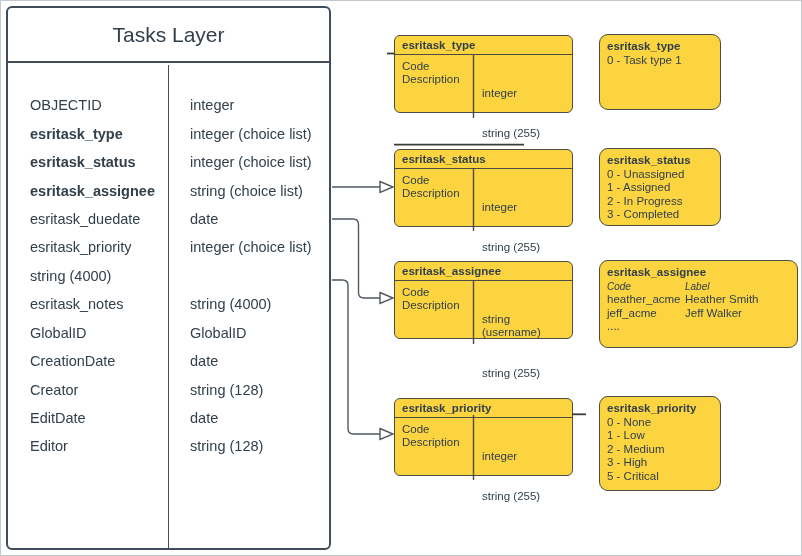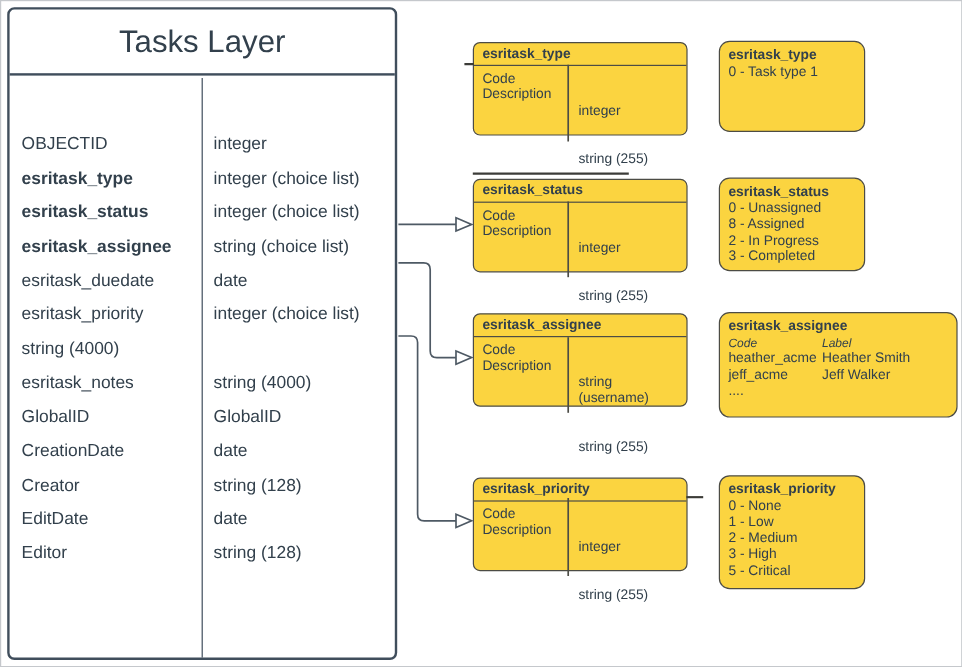--- a/index.html
+++ b/index.html
@@ -18,28 +18,28 @@
   .main-table {
     position: absolute; left: 5px; top: 5px;
     width: 325px; height: 544px;
     background: #fff;
     border: 2px solid #404E5C;
     border-radius: 6px;
   }
   .main-title {
     height: 55px;
     display: flex; align-items: center; justify-content: center;
-    font-size: 26px;
+    font-size: 21px;
     border-bottom: 2px solid #404E5C;
   }
   .col-divider {
     position: absolute; left: 160px; top: 57px; bottom: 0;
     width: 1px; background: #404E5C;
   }
-  .field-rows { padding-top: 43px; }
+  .field-rows { padding-top: 28px; margin-left: 12px; }
   .field-row { display: flex; height: 28.45px; align-items: center; font-size: 14.5px; }
   .field-name { width: 160px; padding-left: 10px; }
   .field-type { flex: 1; padding-left: 10px; }
   .field-row.bold-name .field-name { font-weight: bold; }
 
   
   .dom-table {
     position: absolute; left: 393px; width: 179px; height: 78px;
     background: #FBD440;
     border: 1.5px solid #4C4C45;
@@ -198,21 +198,21 @@
   </div>
 
   <div class="note" id="note-type">
     <div class="title">esritask_type</div>
     <div>0 - Task type 1</div>
   </div>
 
   <div class="note" id="note-status">
     <div class="title">esritask_status</div>
     <div>0 - Unassigned</div>
-    <div>8 - Assigned</div>
+    <div>1 - Assigned</div>
     <div>2 - In Progress</div>
     <div>3 - Completed</div>
   </div>
 
   <div class="note" id="note-assignee">
     <div class="title">esritask_assignee</div>
     <div class="assignee-grid">
       <div class="colhdr">Code</div>
       <div class="colhdr">Label</div>
       <div>heather_acme</div>

